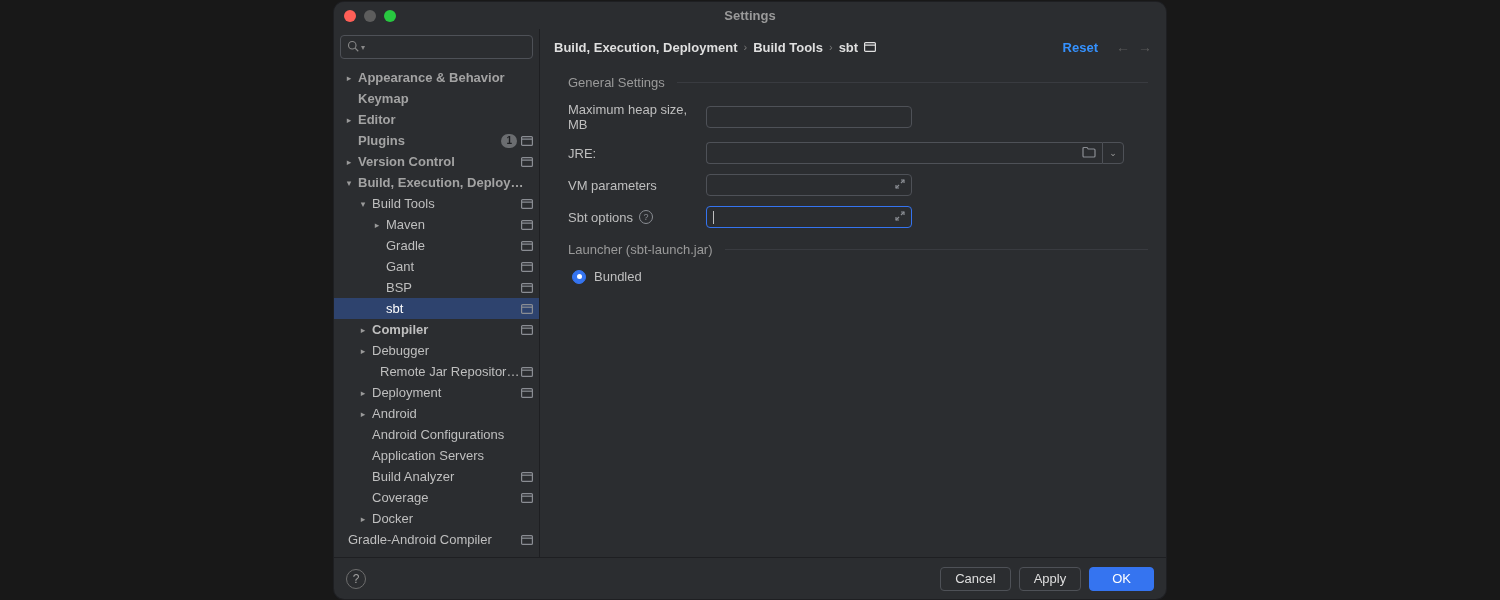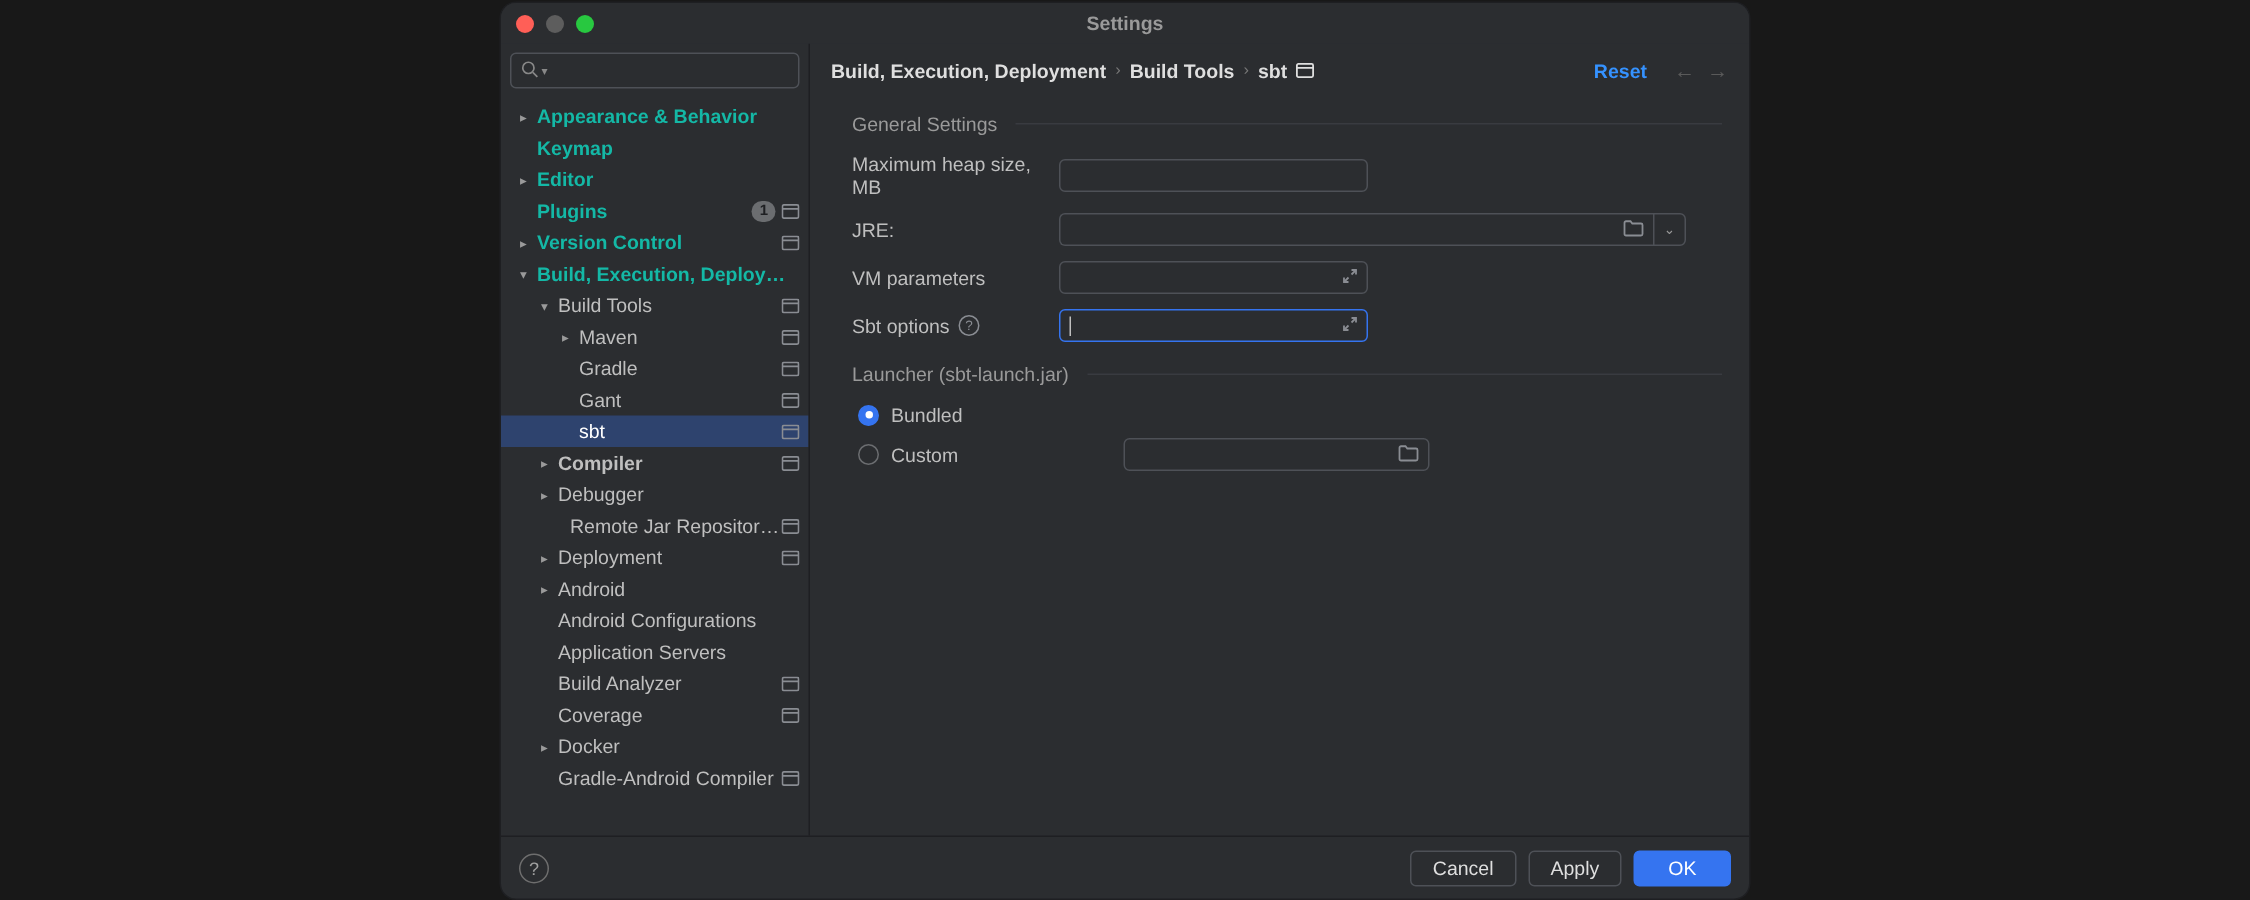--- a/index.html
+++ b/index.html
@@ -101,21 +101,21 @@
 .tree-row.selected {
   background: #2e436e;
   color: #fff;
 }
 .tree-label {
   flex: 1;
   white-space: nowrap;
   overflow: hidden;
   text-overflow: ellipsis;
 }
-.tree-label.bold { font-weight: 600; color: #14b8a6; }
+.tree-label.bold { font-weight: 600; color: #a3a3a3; }
 .arrow {
   width: 10px;
   text-align: center;
   color: #9a9a9a;
   font-size: 9px;
   display: inline-block;
 }
 .arrow.placeholder { visibility: hidden; }
 .badge-count {
   background: #6b6d70;
@@ -408,20 +408,30 @@
           <div class="tree-row" style="padding-left: 38px;">
             <span class="arrow placeholder">▸</span>
             <span class="tree-label" style="margin-left: 4px;">Gant</span>
             <span class="proj-icon">
               <svg width="12" height="10" viewBox="0 0 12 10" fill="none" stroke="currentColor" stroke-width="1.2">
                 <rect x="0.6" y="0.6" width="10.8" height="8.8" rx="1"></rect>
                 <line x1="0.6" y1="3.2" x2="11.4" y2="3.2"></line>
               </svg>
             </span>
           </div>
+          <div class="tree-row" style="padding-left: 38px;">
+            <span class="arrow placeholder">▸</span>
+            <span class="tree-label" style="margin-left: 4px;">BSP</span>
+            <span class="proj-icon">
+              <svg width="12" height="10" viewBox="0 0 12 10" fill="none" stroke="currentColor" stroke-width="1.2">
+                <rect x="0.6" y="0.6" width="10.8" height="8.8" rx="1"></rect>
+                <line x1="0.6" y1="3.2" x2="11.4" y2="3.2"></line>
+              </svg>
+            </span>
+          </div>
           <div class="tree-row selected" style="padding-left: 38px;">
             <span class="arrow placeholder">▸</span>
             <span class="tree-label" style="margin-left: 4px;">sbt</span>
             <span class="proj-icon">
               <svg width="12" height="10" viewBox="0 0 12 10" fill="none" stroke="currentColor" stroke-width="1.2">
                 <rect x="0.6" y="0.6" width="10.8" height="8.8" rx="1"></rect>
                 <line x1="0.6" y1="3.2" x2="11.4" y2="3.2"></line>
               </svg>
             </span>
           </div>
@@ -488,21 +498,21 @@
               <svg width="12" height="10" viewBox="0 0 12 10" fill="none" stroke="currentColor" stroke-width="1.2">
                 <rect x="0.6" y="0.6" width="10.8" height="8.8" rx="1"></rect>
                 <line x1="0.6" y1="3.2" x2="11.4" y2="3.2"></line>
               </svg>
             </span>
           </div>
           <div class="tree-row" style="padding-left: 24px;">
             <span class="arrow">▸</span>
             <span class="tree-label" style="margin-left: 4px;">Docker</span>
           </div>
-          <div class="tree-row" style="padding-left: 24px;">
+          <div class="tree-row" style="">
             <span class="arrow placeholder">▸</span>
             <span class="tree-label" style="margin-left: 4px;">Gradle-Android Compiler</span>
             <span class="proj-icon">
               <svg width="12" height="10" viewBox="0 0 12 10" fill="none" stroke="currentColor" stroke-width="1.2">
                 <rect x="0.6" y="0.6" width="10.8" height="8.8" rx="1"></rect>
                 <line x1="0.6" y1="3.2" x2="11.4" y2="3.2"></line>
               </svg>
             </span>
           </div>
         </div>
@@ -587,32 +597,20 @@
             </span>
           </div>
         </div>
 
         <div class="section-title with-line" style="margin-top:14px">Launcher (sbt-launch.jar)</div>
 
         <div class="radio-row">
           <span class="radio checked"></span>
           <span>Bundled</span>
         </div>
-        <div class="radio-row">
-          <span class="radio"></span>
-          <span>Custom</span>
-          <div class="text-input custom-path">
-            <span></span>
-            <span class="folder-icon">
-              <svg width="14" height="12" viewBox="0 0 14 12" fill="none" stroke="currentColor" stroke-width="1.2">
-                  <path d="M1 2.5 A1 1 0 0 1 2 1.5 H5 L6.2 3 H12 A1 1 0 0 1 13 4 V10 A1 1 0 0 1 12 11 H2 A1 1 0 0 1 1 10 Z"></path>
-                </svg>
-            </span>
-          </div>
-        </div>
 
       </div>
     </div>
   </div>
 
   <div class="footer">
     <div class="help">?</div>
     <div class="footer-spacer"></div>
     <button class="btn">Cancel</button>
     <button class="btn">Apply</button>

